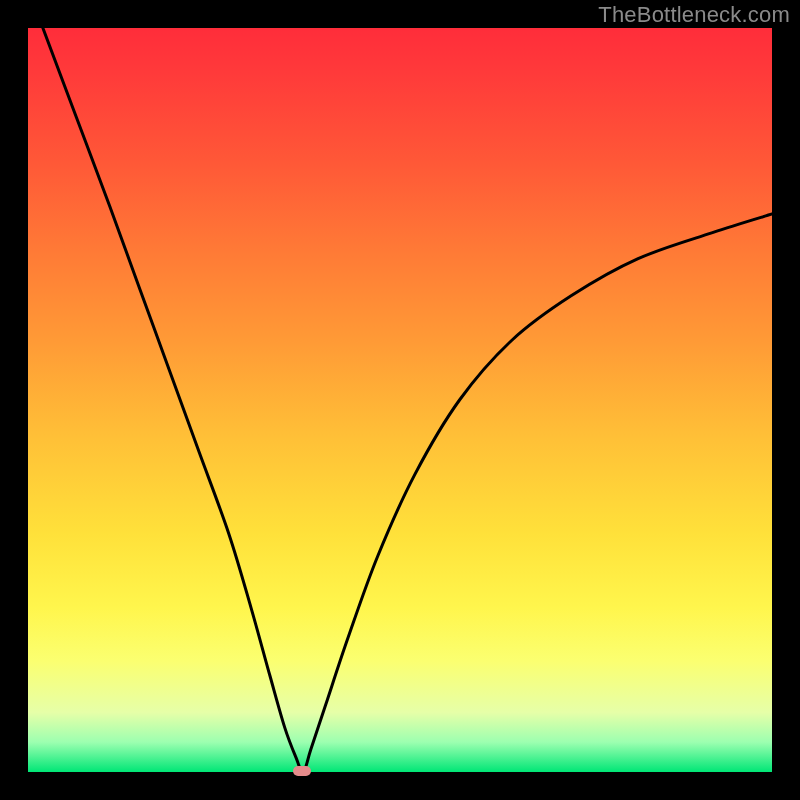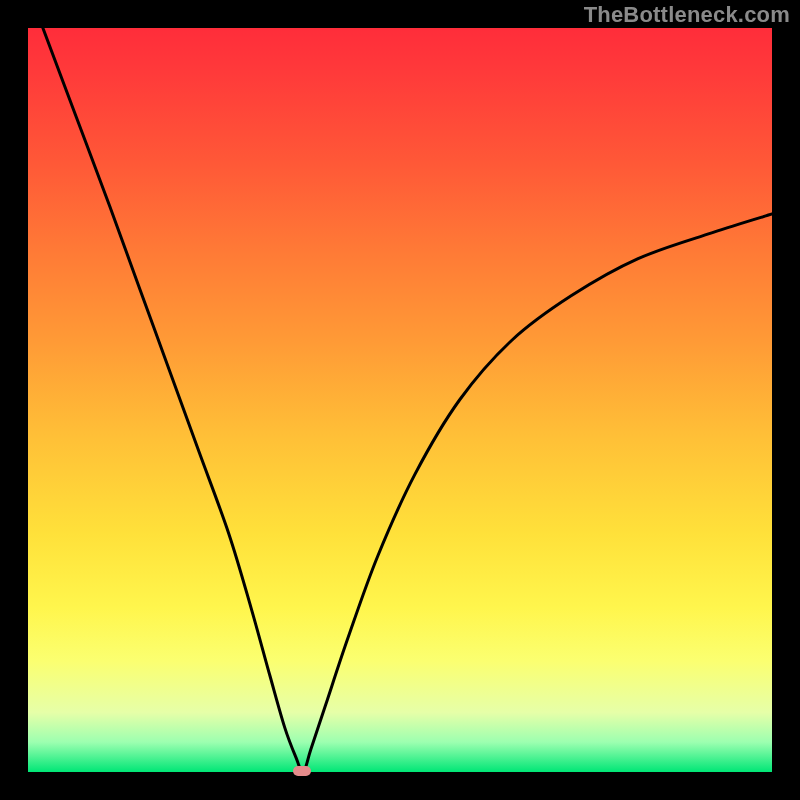--- a/index.html
+++ b/index.html
@@ -39,21 +39,21 @@
       #9cffb0 96%,
       #00e676 100%
     );
   }
   .watermark {
     position: absolute;
     top: 2px;
     right: 10px;
     color: #8a8a8a;
     font-size: 22px;
-    font-weight: 700;
+    font-weight: 400;
     letter-spacing: 0.2px;
     user-select: none;
   }
   svg.curve {
     position: absolute;
     top: 0;
     left: 0;
     width: 744px;
     height: 744px;
   }

